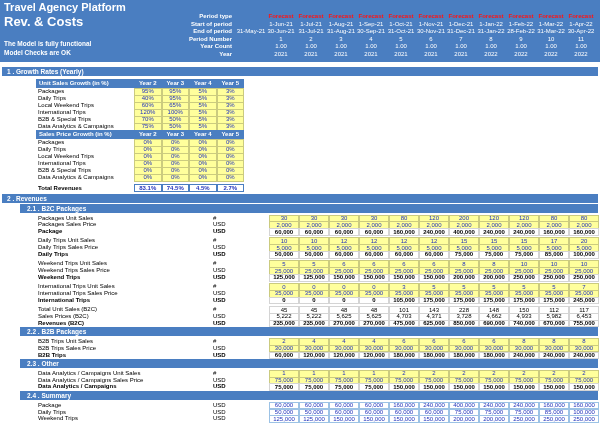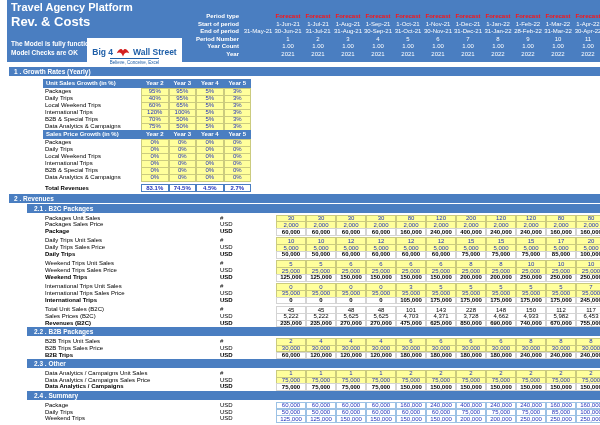--- a/index.html
+++ b/index.html
@@ -1,18 +1,18 @@
 <!DOCTYPE html>
 <html><head>
 <meta charset="utf-8">
 <style>
   html,body{margin:0;padding:0;}
   body{width:600px;height:425px;overflow:hidden;position:relative;background:#fff;
        font-family:"Liberation Sans",sans-serif;-webkit-font-smoothing:antialiased;}
-  #sheet{position:absolute;inset:0;margin-left:7px;}
+  #sheet{position:absolute;inset:0;}
   
   .hdr-bg{position:absolute;top:0;left:0;width:600px;height:62px;background:#4a7ec1;}
   .title1{position:absolute;top:1px;left:4px;font-size:11px;font-weight:700;color:#fff;}
   .title2{position:absolute;top:14px;left:4px;font-size:13px;font-weight:700;color:#fff;}
   .status1{position:absolute;top:40px;left:4px;font-size:6.5px;font-weight:700;color:#fff;}
   .status2{position:absolute;top:49px;left:4px;font-size:6.5px;font-weight:700;color:#fff;}
   .logo{position:absolute;top:38px;left:80px;width:95px;height:36px;background:#fff;
         border:1px solid #dcе6f2;box-sizing:border-box;display:flex;flex-direction:column;
         align-items:center;justify-content:center;}
   .logo-row{display:flex;align-items:center;gap:2px;}
@@ -65,30 +65,20 @@
 </head>
 <body>
 
 <div id="sheet">
   <div class="hdr-bg"></div>
   <div class="title1">Travel Agency Platform</div>
   <div class="title2">Rev. &amp; Costs</div>
   <div class="status1">The Model is fully functional</div>
   <div class="status2">Model Checks are OK</div>
 
-  <div class="logo">
-    <div class="logo-row">
-      <span class="logo-txt">Big 4</span>
-      <svg width="16" height="10" viewBox="0 0 24 16">
-        <path d="M2 10 C6 2 10 2 12 6 C14 2 18 2 22 10 C18 8 15 8 12 15 C9 8 6 8 2 10 Z" fill="#d42020"></path>
-      </svg>
-      <span class="logo-txt">Wall Street</span>
-    </div>
-    <div class="logo-tag">Believe, Conceive, Excel</div>
-  </div>
 
   <div id="period-grid">
       <div class="prow">
         <div class="plabel">Period type</div>
         <div class="pcell forecast"></div>
         <div class="pcell forecast">Forecast</div>
         <div class="pcell forecast">Forecast</div>
         <div class="pcell forecast">Forecast</div>
         <div class="pcell forecast">Forecast</div>
         <div class="pcell forecast">Forecast</div>

